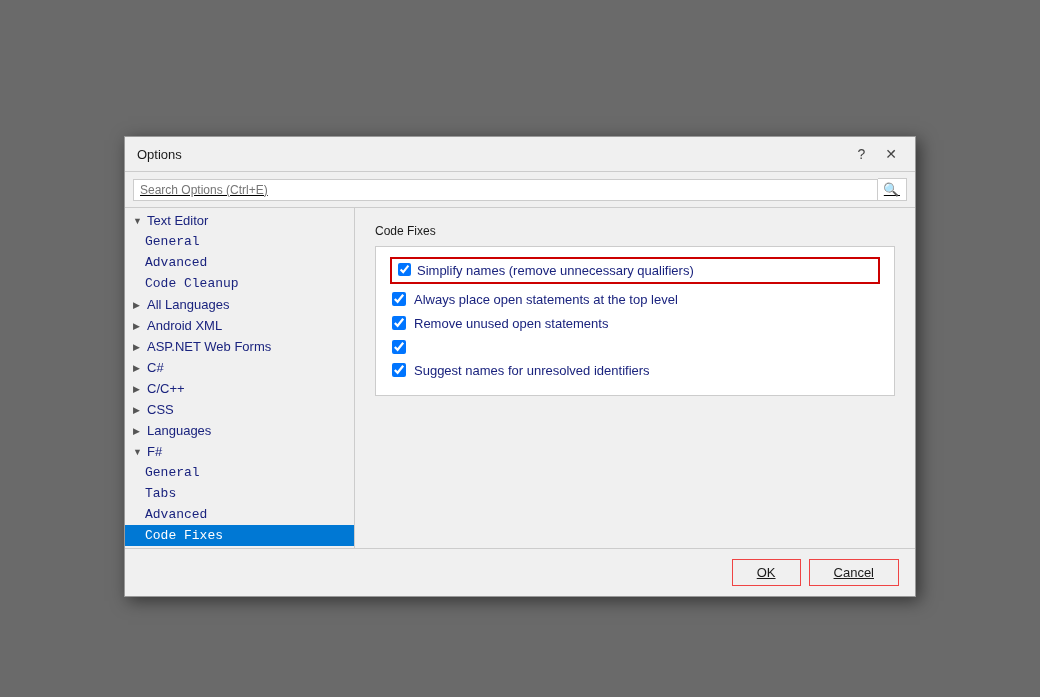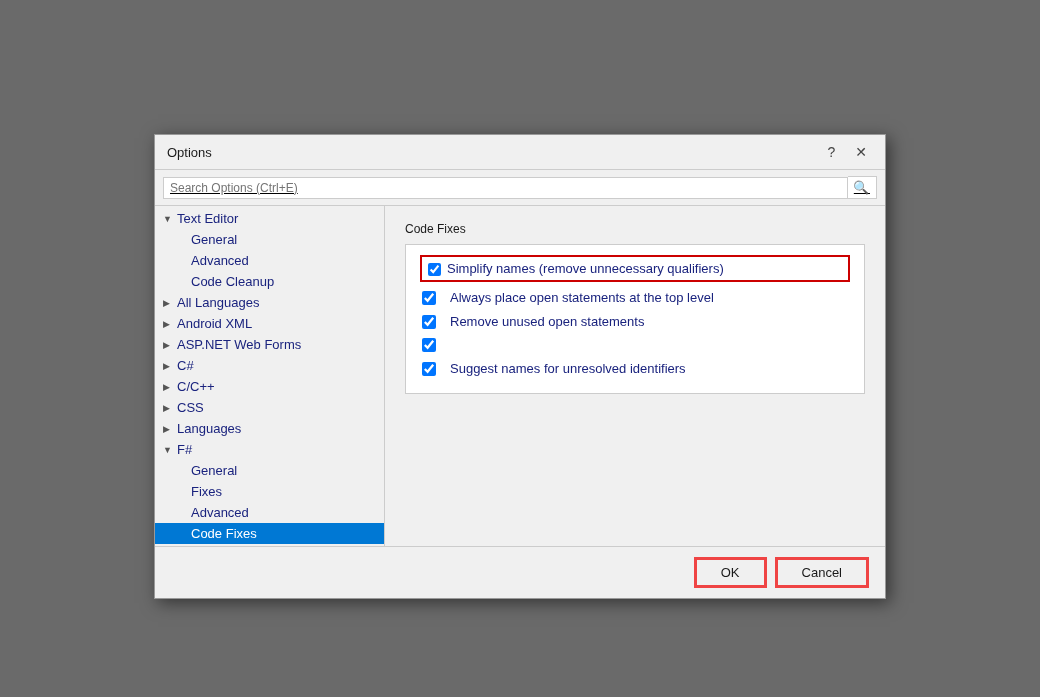--- a/index.html
+++ b/index.html
@@ -6,21 +6,21 @@
     body {
       background: #6a6a6a;
       display: flex;
       justify-content: center;
       align-items: center;
       height: 100vh;
       font-family: 'Segoe UI', Tahoma, Geneva, Verdana, sans-serif;
       font-size: 13px;
     }
     .dialog {
-      width: 732px;
+      width: 792px;
       background: #f0f0f0;
       border: 1px solid #999;
       box-shadow: 4px 4px 16px rgba(0,0,0,0.5);
       display: flex;
       flex-direction: column;
       margin-top: 36px;
     }
     .titlebar {
       background: #f0f0f0;
       border-bottom: 1px solid #ccc;
@@ -109,21 +109,21 @@
     .tree-item .arrow {
       width: 14px;
       font-size: 9px;
       color: #555;
       flex-shrink: 0;
     }
     .tree-item .label {
       color: #1a237e;
     }
     .tree-item.selected .label { color: white; }
-    .tree-item.child-item { padding-left: 36px; }
+    .tree-item.child-item { padding-left: 20px; font-family: Liberation Mono, monospace; }
     .tree-item.child-item .label { color: #1a237e; }
     .tree-item.selected.child-item .label { color: white; }
 
     .right-panel {
       flex: 1;
       padding: 16px 20px;
       background: #f0f0f0;
       overflow-y: auto;
     }
 
@@ -137,28 +137,28 @@
       border: 1px solid #ccc;
       background: white;
       padding: 10px 14px;
     }
 
     .highlighted-row {
       border: 2px solid #cc0000;
       padding: 4px 6px;
       margin-bottom: 6px;
       display: flex;
-      align-items: flex-end;
+      align-items: flex-start;
       gap: 6px;
     }
 
     .checkbox-row {
       display: flex;
-      align-items: flex-end;
-      gap: 14px;
+      align-items: flex-start;
+      gap: 8px;
       margin-bottom: 5px;
       padding: 2px 2px;
     }
     .checkbox-row input[type="checkbox"] {
       width: 14px;
       height: 14px;
       flex-shrink: 0;
       cursor: pointer;
     }
     .checkbox-label {
@@ -170,24 +170,25 @@
       padding: 10px 16px;
       display: flex;
       justify-content: flex-end;
       gap: 8px;
       border-top: 1px solid #ccc;
       background: #f0f0f0;
     }
     .footer-btn {
       padding: 5px 24px;
       font-size: 13px;
-      border: 3px solid #ef4444;
+      border: 1px solid #ef4444;
       background: #f0f0f0;
       cursor: pointer;
       color: #1a1a1a;
+      text-decoration: underline;
     }
   </style>
 </head>
 <body>
 
 <div class="dialog">
 
   <div class="titlebar">
     <span class="titlebar-title">Options</span>
     <div class="titlebar-controls">
@@ -251,21 +252,21 @@
       </div>
 
       <div class="tree-item parent-item">
         <span class="arrow">▼</span>
         <span class="label">F#</span>
       </div>
       <div class="tree-item child-item">
         <span class="label">General</span>
       </div>
       <div class="tree-item child-item">
-        <span class="label">Fixes</span>
+        <span class="label">Tabs</span>
       </div>
       <div class="tree-item child-item">
         <span class="label">Advanced</span>
       </div>
       <div class="tree-item child-item selected">
         <span class="label">Code Fixes</span>
       </div>
     </div>
 
     <div class="right-panel">

